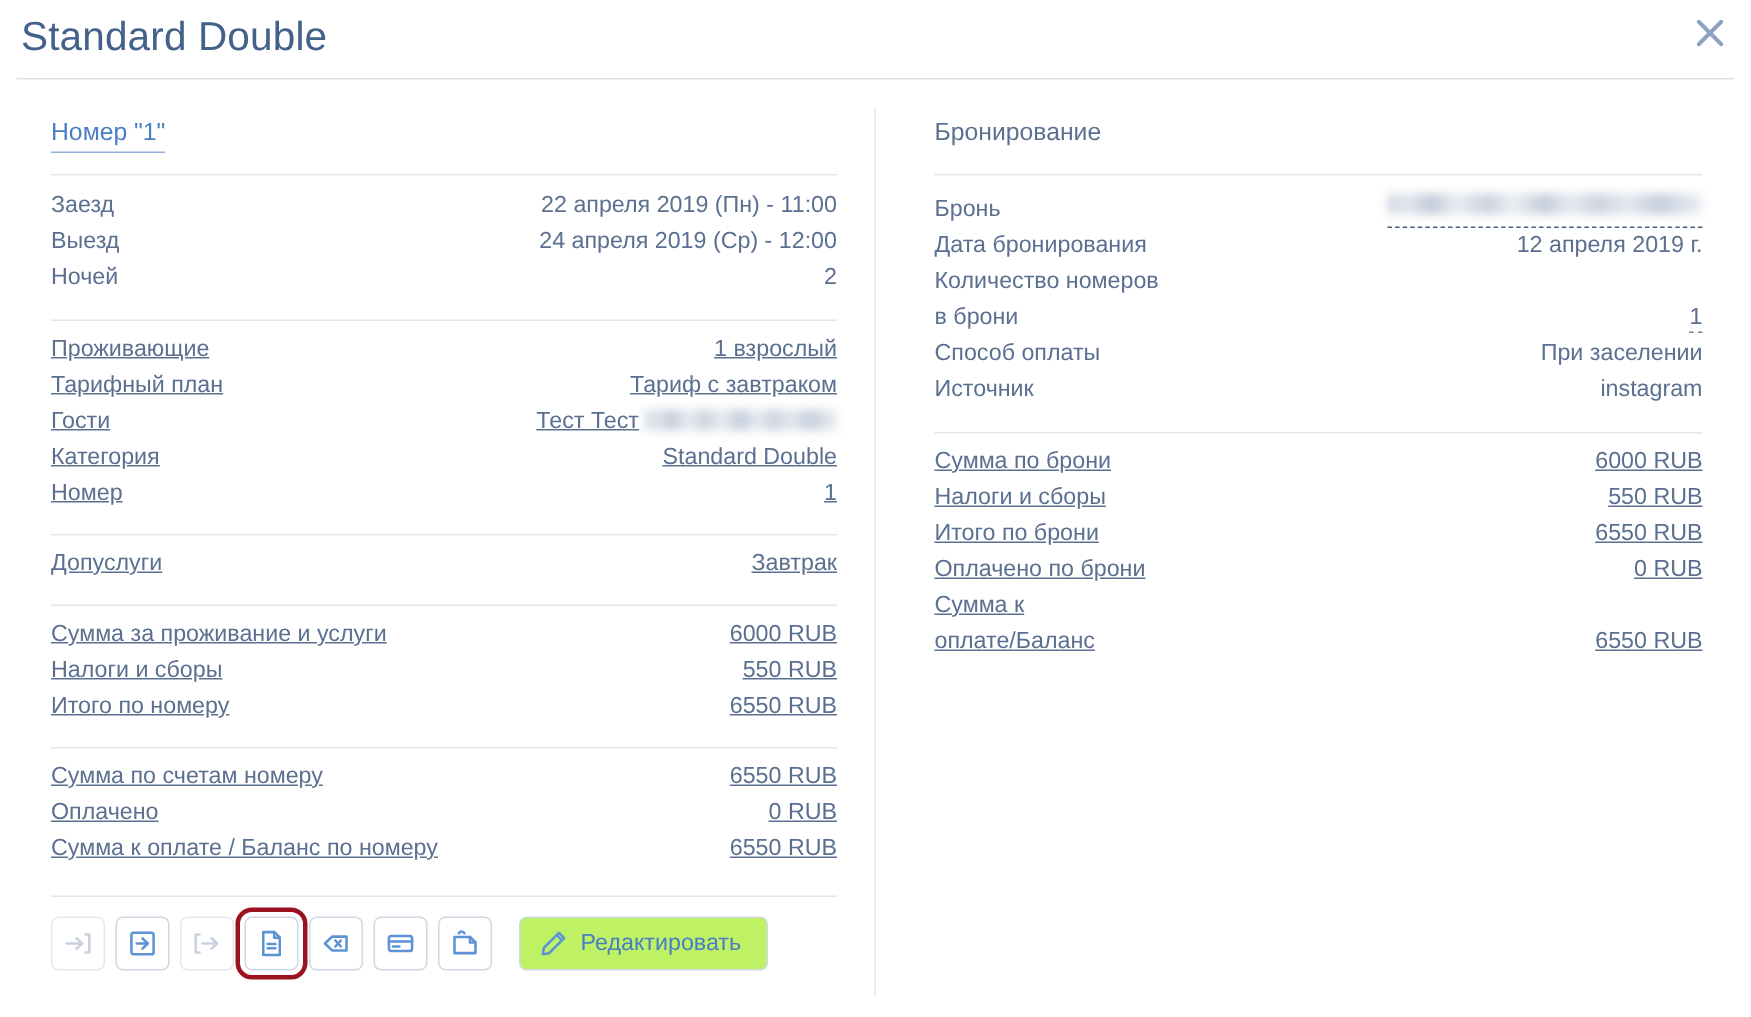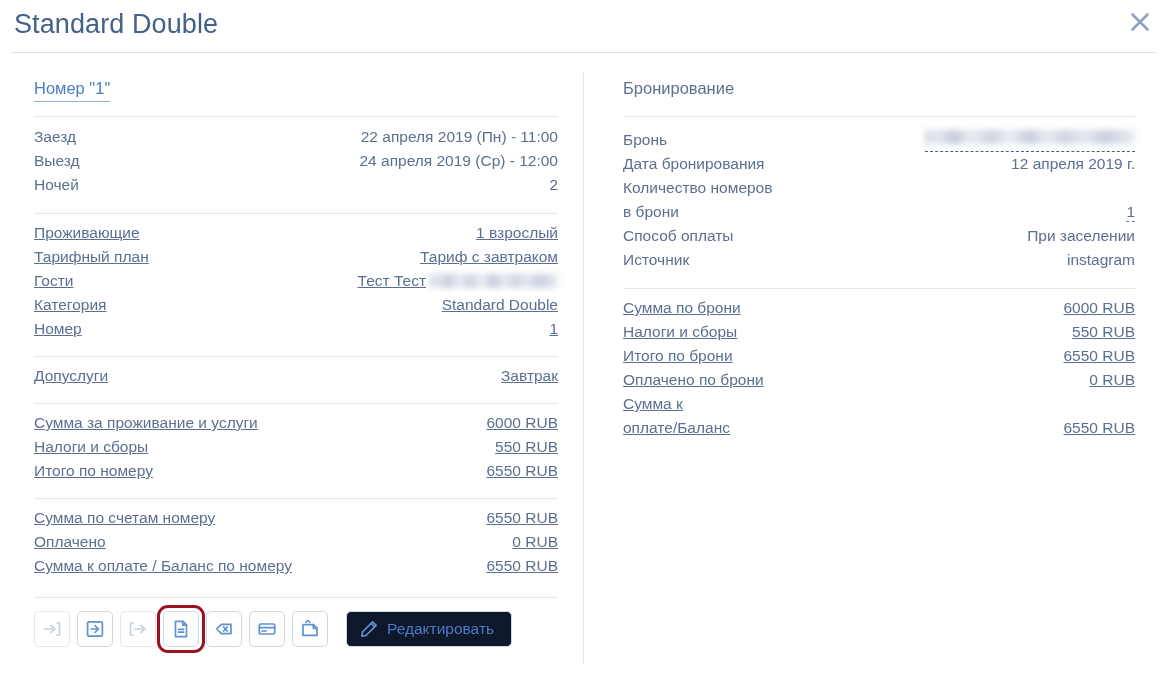--- a/index.html
+++ b/index.html
@@ -200,21 +200,21 @@
   .tbtn.hl {
     outline: 3px solid #9b1220;
     outline-offset: 3px;
   }
   .edit-btn {
     height: 36px;
     margin-left: 11px;
     padding: 0 17px 0 13px;
     border: 1px solid #cfd8e4;
     border-radius: 5px;
-    background: #0f172a;
+    background: #bef264;
     display: flex;
     align-items: center;
     gap: 9px;
     cursor: pointer;
     box-sizing: border-box;
   }
   .edit-btn .lbl {
     font-size: 15.5px;
     color: #4a7dc4;
     white-space: nowrap;

